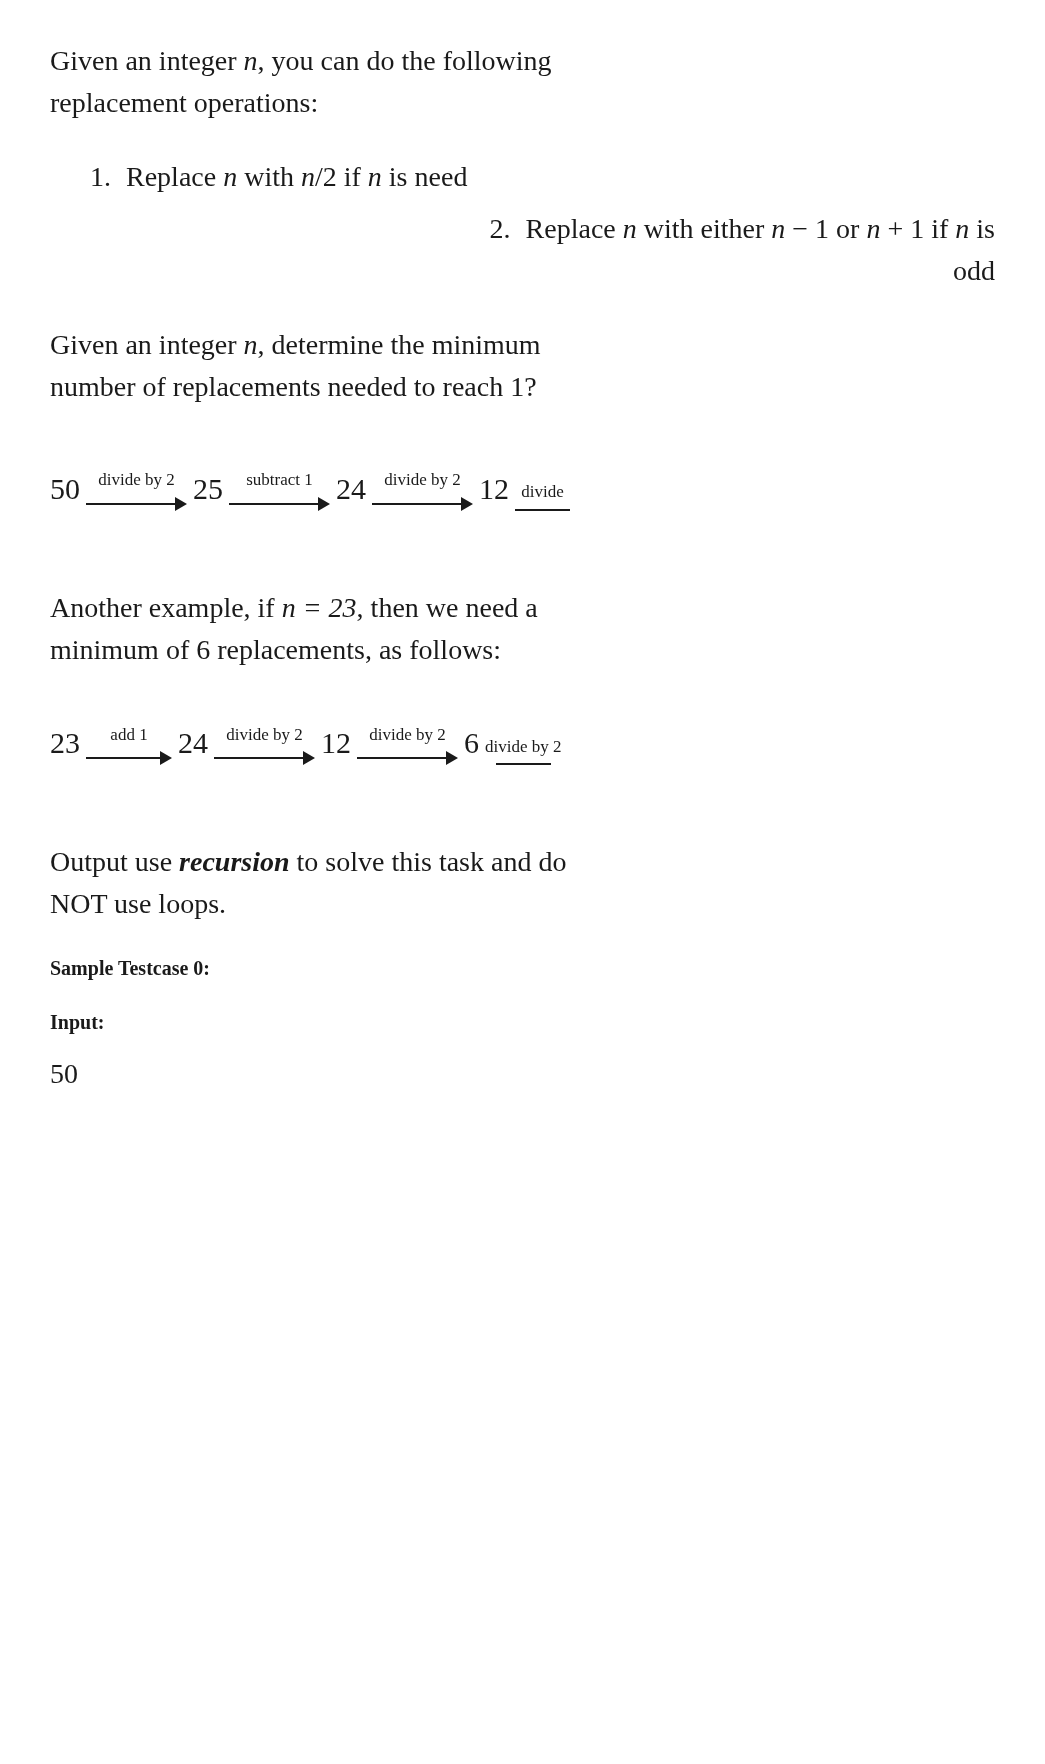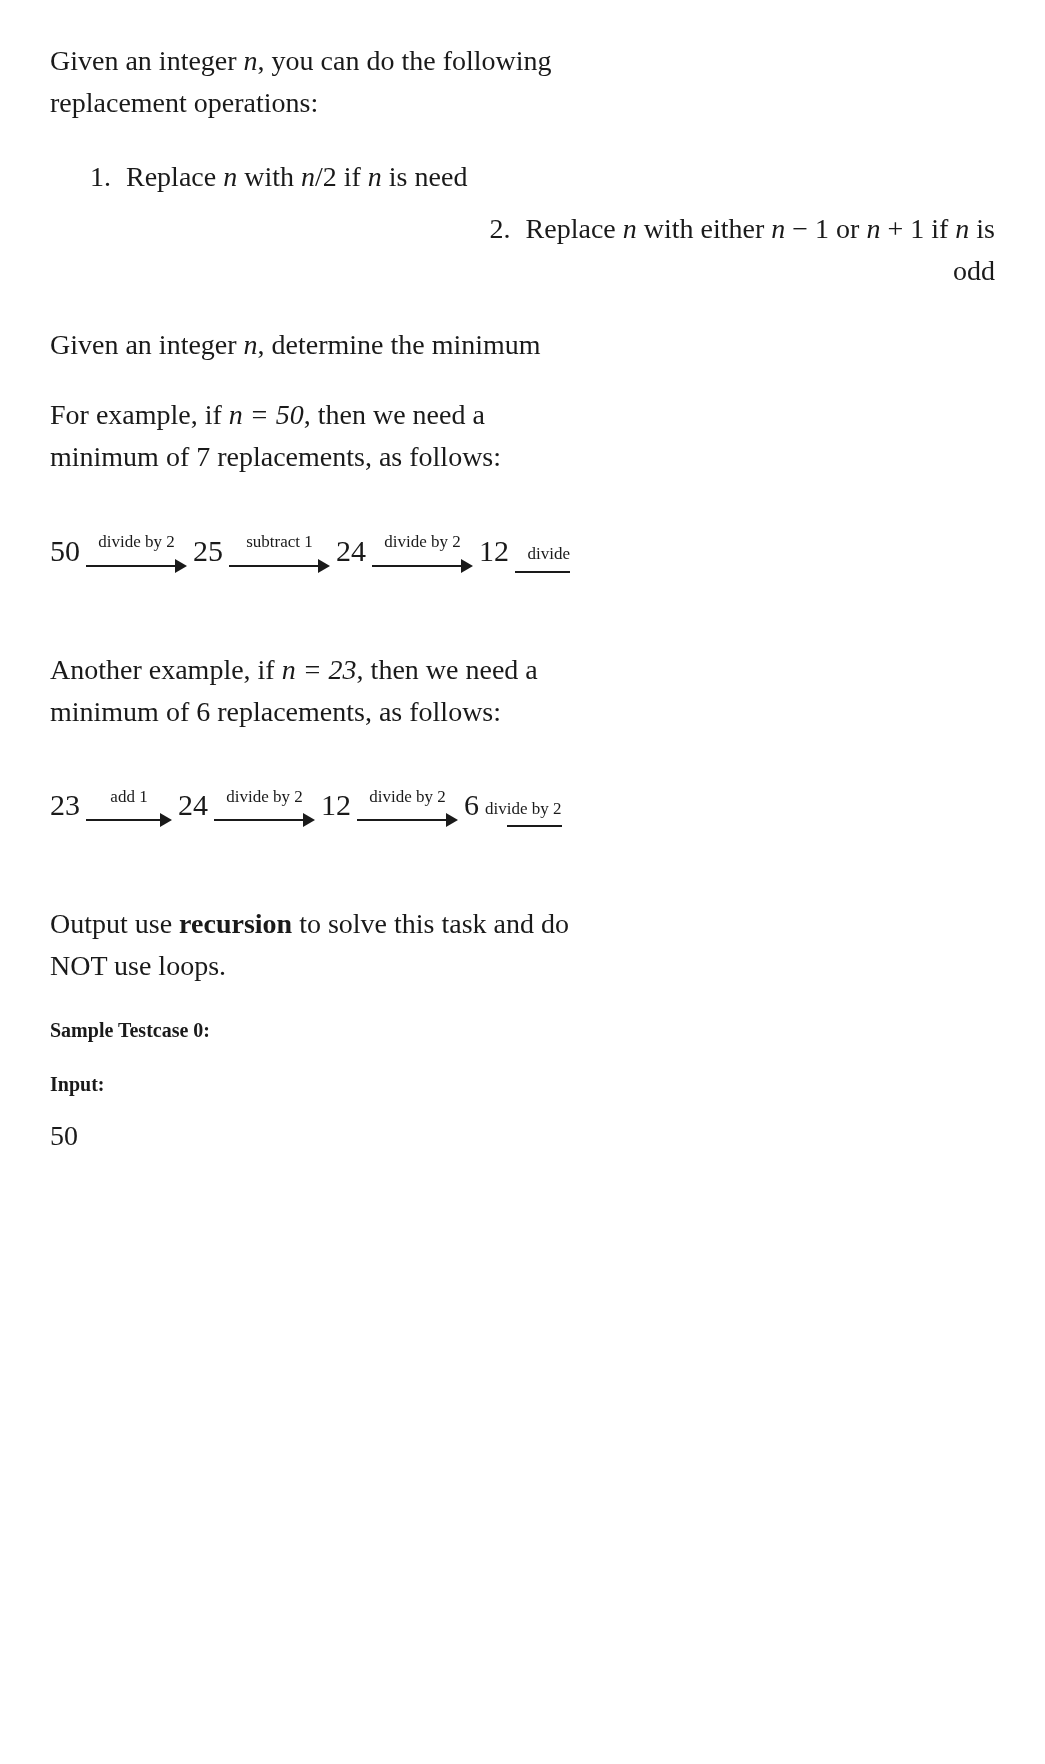--- a/index.html
+++ b/index.html
@@ -105,35 +105,36 @@
       margin-left: -1px;
     }
 
     .arrow-line-short .line {
       width: 65px;
     }
 
     .arrow-cutoff {
       display: inline-flex;
       flex-direction: column;
-      align-items: flex-end;
+      align-items: center;
       margin-left: 6px;
     }
 
     .arrow-cutoff .arrow-label {
       font-size: 17px;
       margin-bottom: 4px;
     }
 
     .please-use {
       margin-bottom: 40px;
     }
 
     .bold {
       font-weight: bold;
+      font-style: italic;
     }
 
     .sample-heading {
       font-size: 20px;
       font-weight: bold;
       margin-bottom: 24px;
     }
 
     .io-heading {
       font-size: 20px;
@@ -184,27 +185,23 @@
       <span class="item-num">2.</span>
       <span>Replace </span><span class="math-var">n</span><span> with either </span><span class="math-expr">n</span><span> − 1</span><span> or </span><span class="math-expr">n</span><span> + 1</span><span> if </span><span class="math-var">n</span><span> is</span>
       <br>
       <span style="margin-left: 32px;">odd</span>
     </li>
   </ol>
 
   <div class="question-text section-gap">
     <span>Given an integer </span><span class="math-var">n</span><span>, determine the minimum</span>
     <br>
-  </div>
-
-  <div class="example-text">
-    <span>For example, if </span><span class="math-var">n</span><span class="math-expr"> = 50</span><span>, then we need a</span>
-    <br>
-    <span>minimum of 7 replacements, as follows:</span>
-  </div>
+    <span>number of replacements needed to reach 1?</span>
+  </div>
+
 
   <div class="diagram-wrapper">
     <div class="diagram">
 
       <div class="diagram-step">
         <span class="arrow-label" style="visibility:hidden;">x</span>
         <div class="diagram-row">
           <span class="diagram-num">50</span>
         </div>
       </div>

